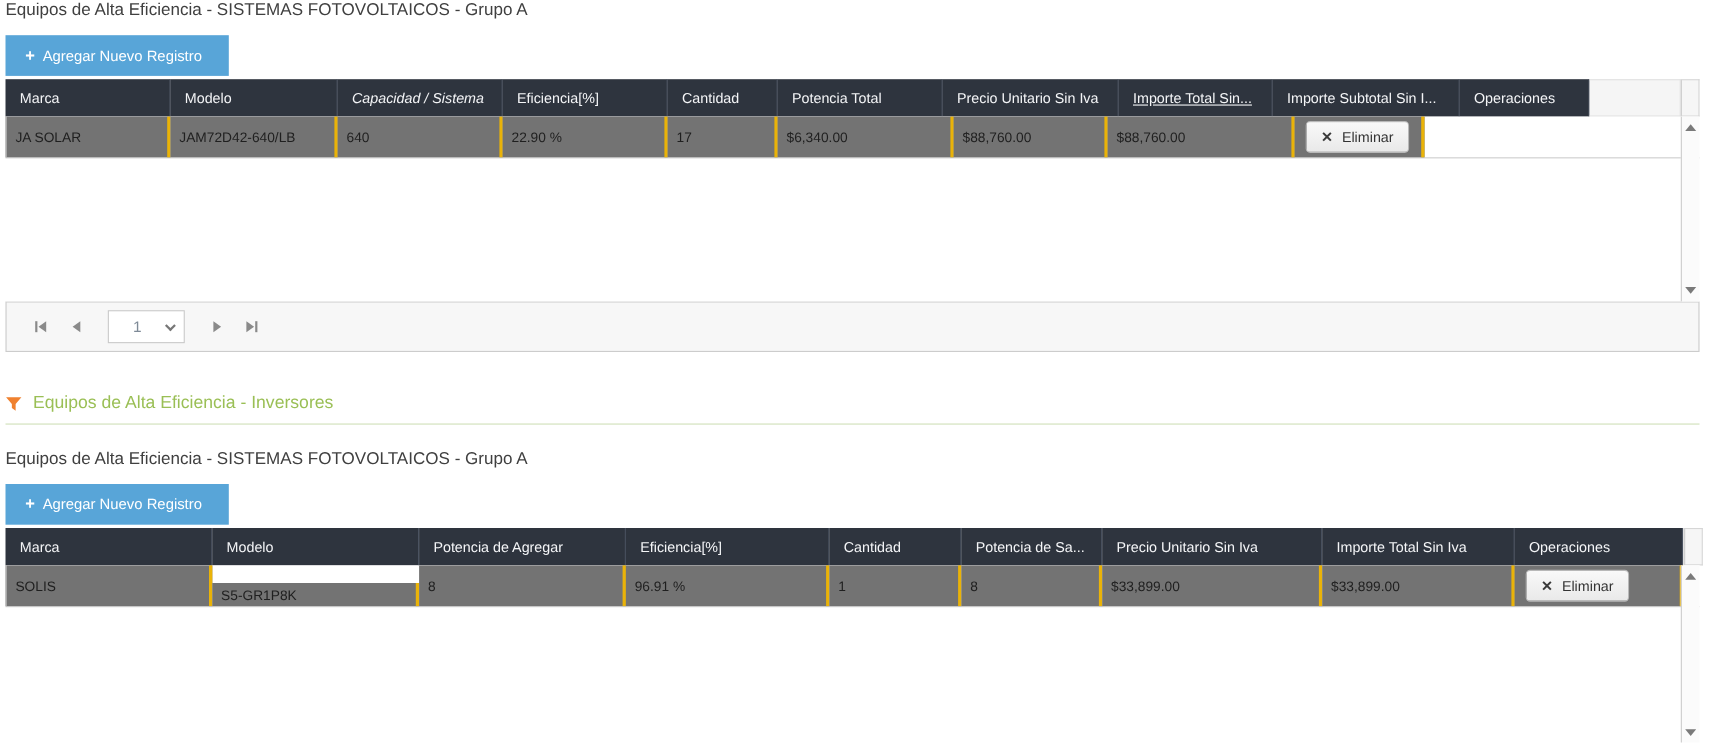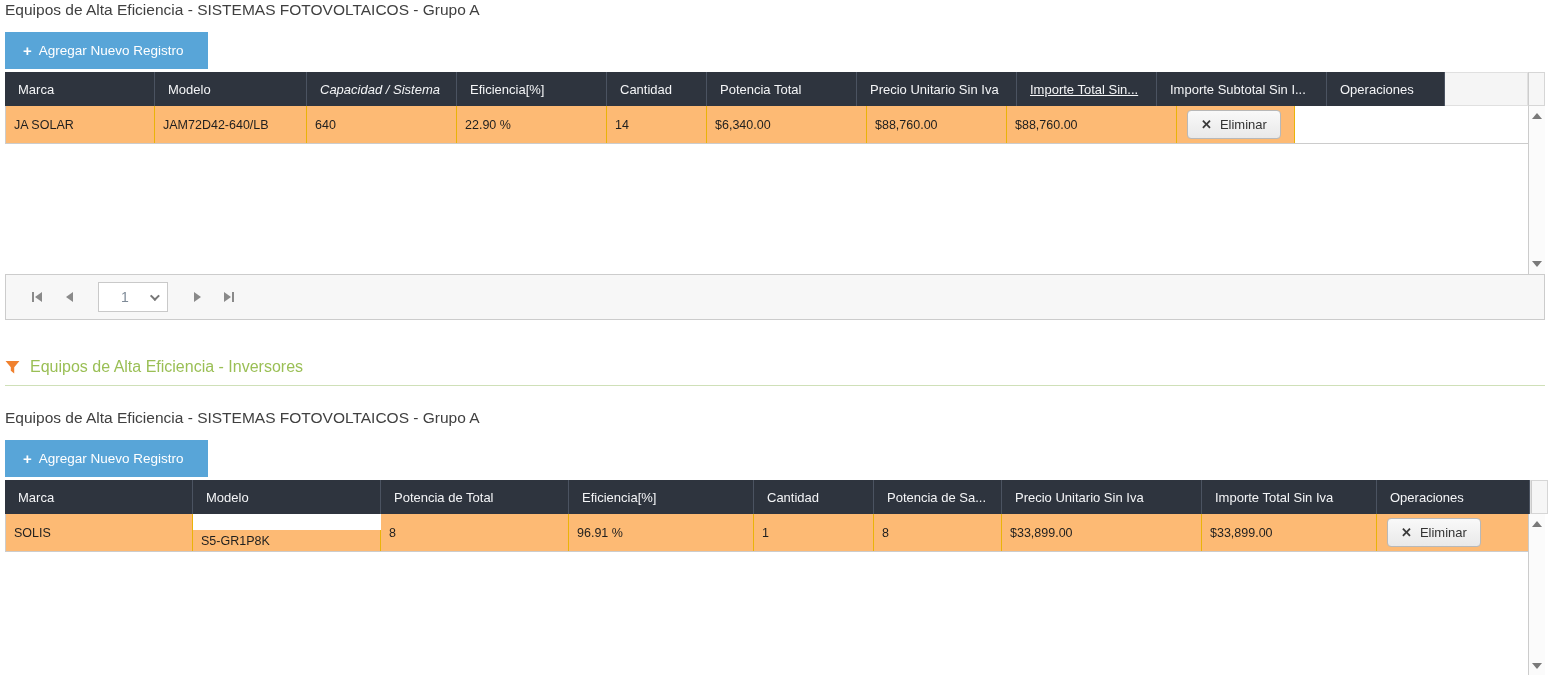--- a/index.html
+++ b/index.html
@@ -62,29 +62,29 @@
     border: 1px solid #d6d6d6;
     border-left: 1px solid #cccccc;
   }
 
   .g-body { position: relative; width: 1540px; background: #ffffff; }
   .g-body.body-1 { height: 168px; }
   .g-body.body-2 { height: 162px; }
 
   .g-row { display: flex; height: 38px; border-bottom: 1px solid #cccccc; }
   .td {
-    border-right: 1px solid #eab308;
+    border-right: 3px solid #eab308;
     font-size: 12.5px;
     color: #1f1f1f;
     display: flex;
     align-items: center;
     padding-left: 8px;
     overflow: hidden;
     white-space: nowrap;
-    background: #fdba74;
+    background: #737373;
   }
   .td:first-child { border-left: 1px solid #cccccc; }
   .td-op { padding-left: 10px; }
 
   .del-btn {
     height: 29px;
     padding: 0 13px;
     border: 1px solid #b8b8b8;
     border-radius: 4px;
     background: linear-gradient(#f9f9f9, #e9e9e9);
@@ -205,21 +205,21 @@
         <div class="th" style="flex: 0 0 118px;">Operaciones</div>
         <div class="th-filler"></div>
       <div class="th-sb"></div>
     </div>
     <div class="g-body body-1">
       <div class="g-row">
           <div class="td" style="flex: 0 0 150px;">JA SOLAR</div>
           <div class="td" style="flex: 0 0 152px;">JAM72D42-640/LB</div>
           <div class="td" style="flex: 0 0 150px;">640</div>
           <div class="td" style="flex: 0 0 150px;">22.90 %</div>
-          <div class="td" style="flex: 0 0 100px;">14</div>
+          <div class="td" style="flex: 0 0 100px;">17</div>
           <div class="td" style="flex: 0 0 160px;">$6,340.00</div>
           <div class="td" style="flex: 0 0 140px;">$88,760.00</div>
           <div class="td" style="flex: 0 0 170px;">$88,760.00</div>
           <div class="td td-op" style="flex: 0 0 118px;">
             <button class="del-btn">
               <span class="x-icon">✕</span>
               <span>Eliminar</span>
             </button>
           </div>
         </div>
@@ -264,21 +264,21 @@
 
   <button class="add-btn">
     <span class="plus-icon">+</span>
     <span>Agregar Nuevo Registro</span>
   </button>
 
   <div class="grid">
     <div class="g-head">
       <div class="th" style="flex: 0 0 188px;">Marca</div>
         <div class="th" style="flex: 0 0 188px;">Modelo</div>
-        <div class="th" style="flex: 0 0 188px;">Potencia de Total</div>
+        <div class="th" style="flex: 0 0 188px;">Potencia de Agregar</div>
         <div class="th" style="flex: 0 0 185px;">Eficiencia[%]</div>
         <div class="th" style="flex: 0 0 120px;">Cantidad</div>
         <div class="th" style="flex: 0 0 128px;">Potencia de Sa...</div>
         <div class="th" style="flex: 0 0 200px;">Precio Unitario Sin Iva</div>
         <div class="th" style="flex: 0 0 175px;">Importe Total Sin Iva</div>
         <div class="th" style="flex: 0 0 153px;">Operaciones</div>
         <div class="th-filler"></div>
       <div class="th-sb"></div>
     </div>
     <div class="g-body body-2">

